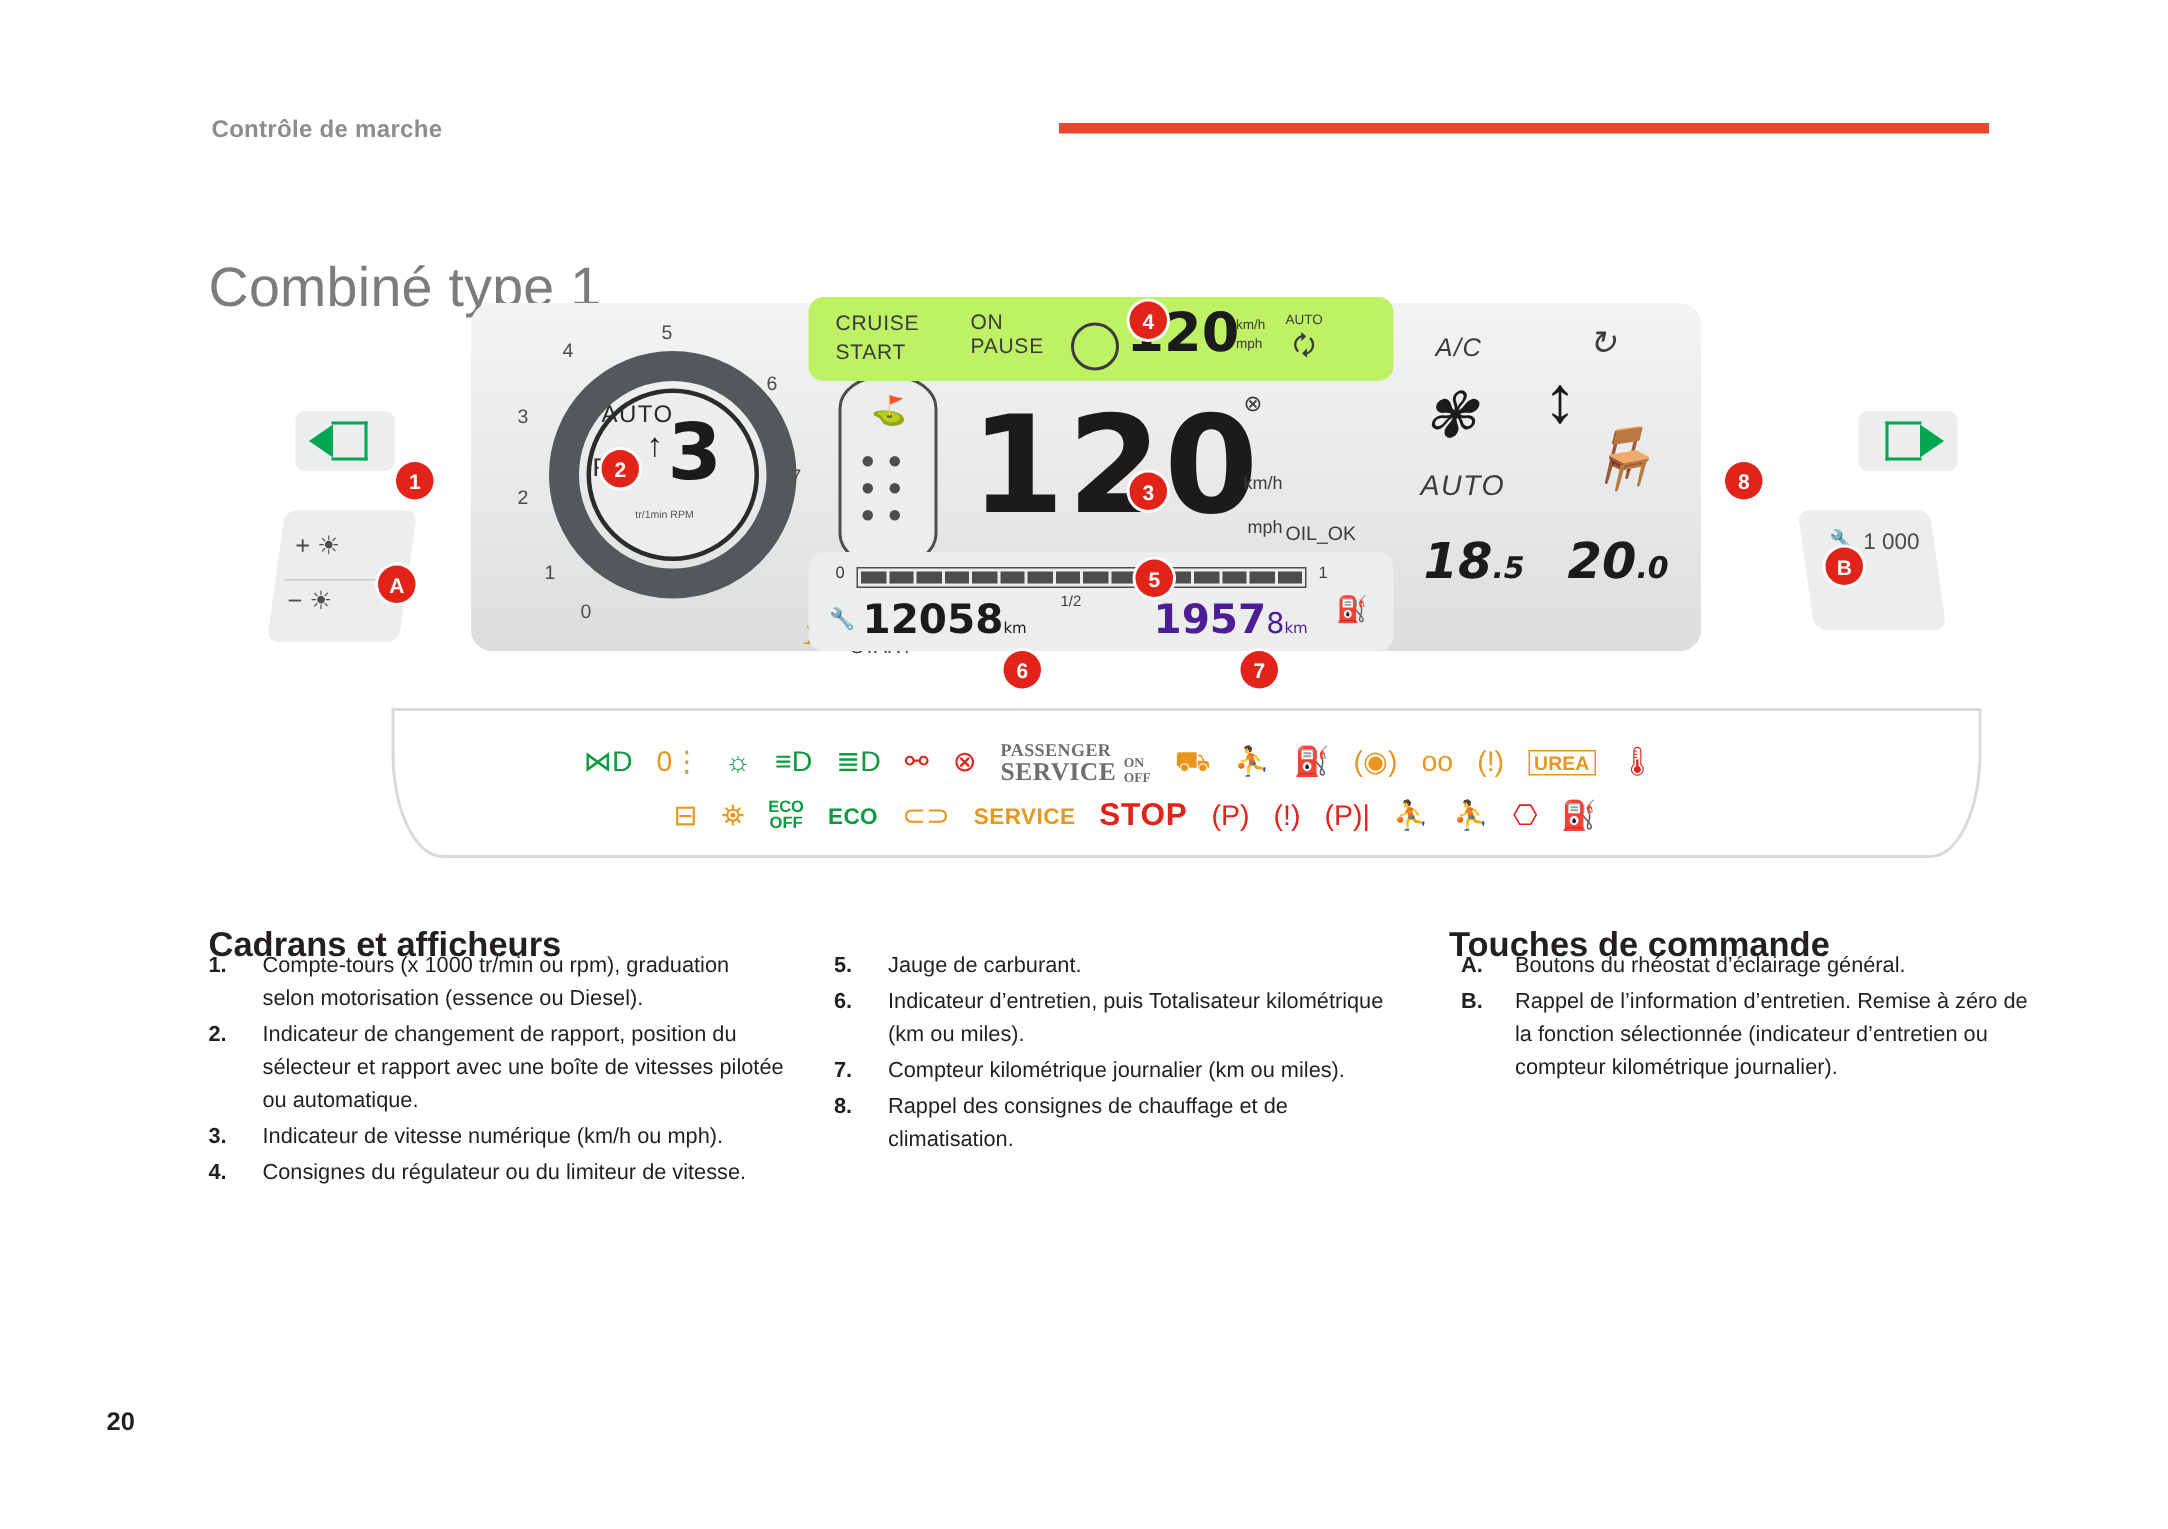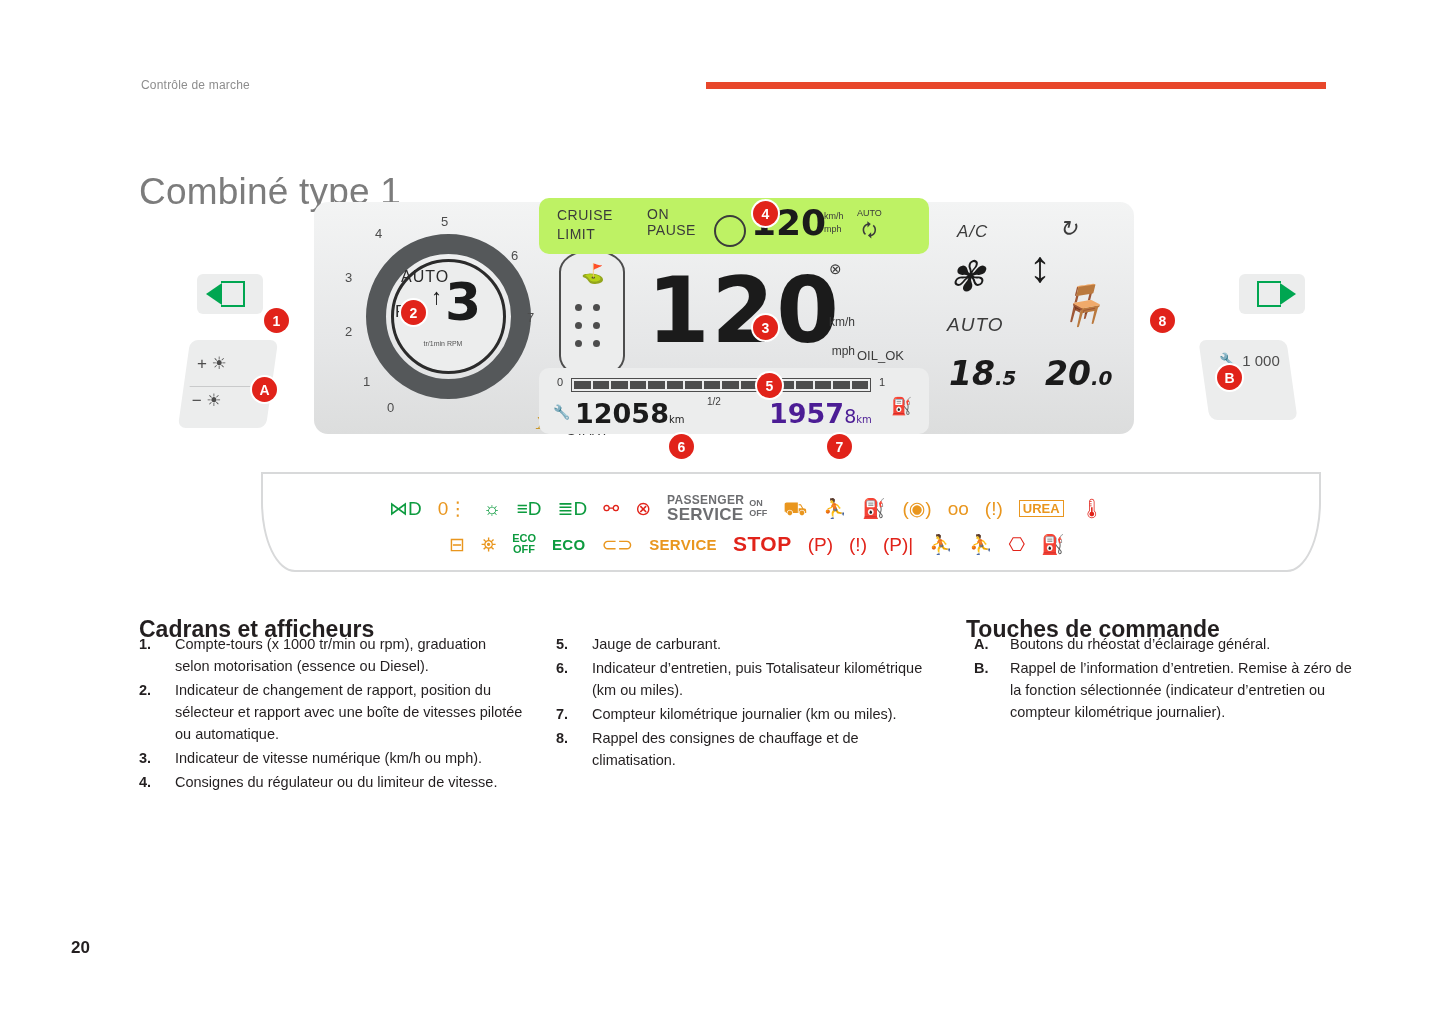--- a/index.html
+++ b/index.html
@@ -22,23 +22,24 @@
     left: 706px;
     top: 82px;
     width: 620px;
     height: 7px;
     background: #e8472b;
   }
   .running-head {
     position: absolute;
     left: 141px;
     top: 78px;
-    font-size: 12px;
+    font-size: 16px;
     color: #8d8d8d;
     letter-spacing: 0.2px;
+    font-weight: bold;
   }
   .page-title {
     position: absolute;
     left: 139px;
     top: 126px;
     font-size: 37px;
     color: #7c7c7c;
     font-weight: 400;
     letter-spacing: 0.2px;
     margin-top: 45px;
@@ -455,21 +456,21 @@
   }
   .tray-row.r1 { left: 126px; top: 20px; }
   .tray-row.r2 { left: 186px; top: 58px; }
   .tt { line-height: 1; }
   .tt.green { color: #0d9b3f; }
   .tt.amber { color: #e9961e; }
   .tt.red { color: #e1231a; }
   .tt.grey { color: #6d6e71; }
   .tt-text { font-weight: bold; font-size: 14px; letter-spacing: 0.3px; }
   .tt-small { font-size: 9px; font-weight: bold; line-height: 1.05; }
-  .airbag-box { display: flex; align-items: center; gap: 5px; }
+  .airbag-box { display: flex; align-items: flex-end; gap: 5px; font-family: Liberation Serif, serif; }
   .stop-word { font-size: 21px; font-weight: bold; color: #e1231a; letter-spacing: 0.5px;}
   .service-word { font-size: 15px; font-weight: bold; color: #e9961e; letter-spacing: 0.3px;}
   .urea-word { font-size: 13px; font-weight: bold; color: #e9961e; border: 1.5px solid #e9961e; padding: 1px 3px;}
   .eco-off { font-size: 11px; font-weight: bold; color: #0d9b3f; line-height: 1; text-align: center;}
 
   
   .col-h {
     position: absolute;
     font-size: 23px;
     font-weight: bold;
@@ -555,21 +556,21 @@
     <div class="car-dot" style="left:32px; top:52px;"></div>
     <div class="car-dot" style="left:14px; top:70px;"></div>
     <div class="car-dot" style="left:32px; top:70px;"></div>
     <div class="car-dot" style="left:14px; top:88px;"></div>
     <div class="car-dot" style="left:32px; top:88px;"></div>
   </div>
 
   <div class="cruise-block">
     <div class="cruise-txt">
       <div>CRUISE</div>
-      <div>LIMIT</div>
+      <div>START</div>
     </div>
     <div class="cruise-on">
       <div>ON</div>
       <div>PAUSE</div>
     </div>
     <div class="cruise-dial"></div>
     <div class="cruise-val">120</div>
     <div class="cruise-units">
       <div>km/h</div>
       <div>mph</div>

